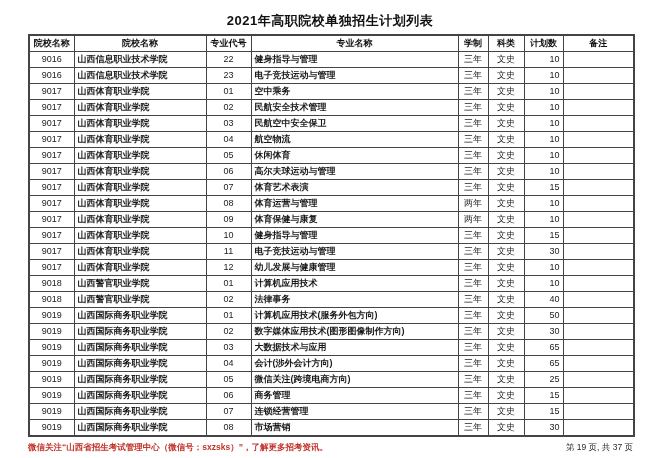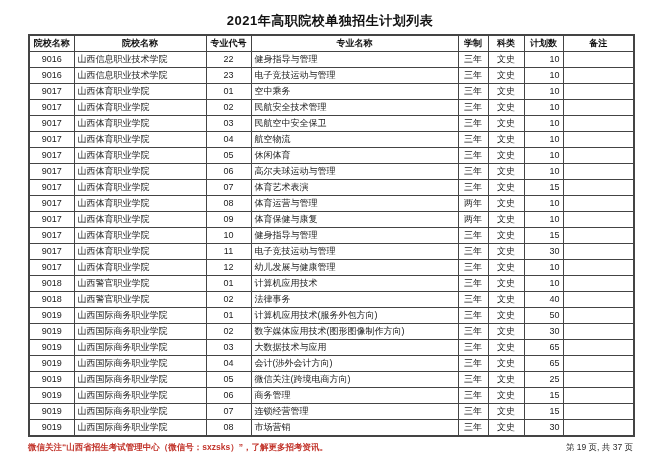--- a/index.html
+++ b/index.html
@@ -33,21 +33,21 @@
     padding: 0 3px;
     overflow: hidden;
     white-space: nowrap;
     line-height: 15px;
   }
   table.plan-table th {
     font-weight: bold;
     text-align: center;
     color: #111;
   }
-  td.al-left   { text-align: left; }
+  td.al-left   { text-align: left; font-weight: bold; }
   td.al-center { text-align: center; }
   td.al-right  { text-align: right; }
   .footer-bar {
     width: 605px;
     margin: 5px 0 0 28px;
     display: flex;
     justify-content: space-between;
     align-items: flex-end;
     font-size: 8.5px;
   }

